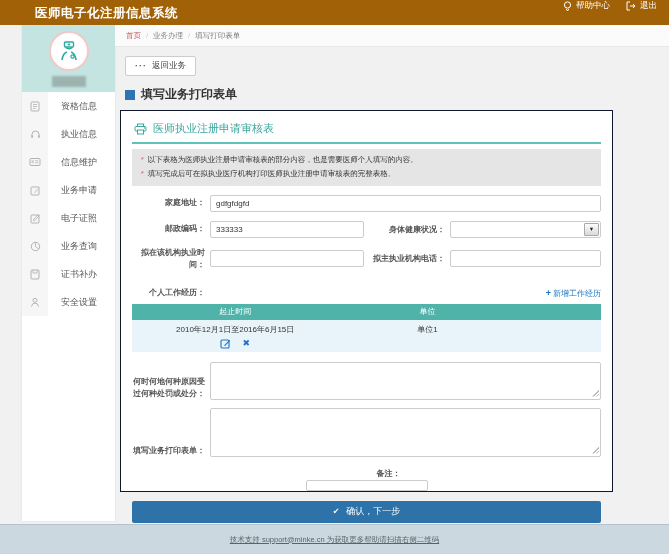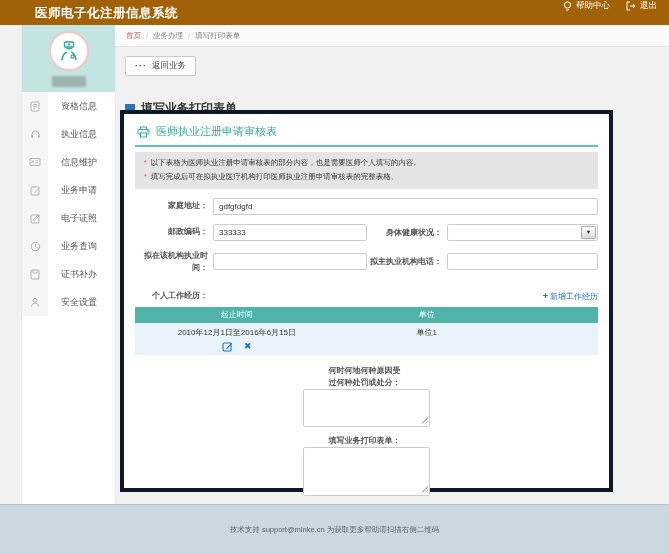--- a/index.html
+++ b/index.html
@@ -25,24 +25,24 @@
   .menu-label { font-size:9px; color:#555; padding-left:13px; }
   
   .crumb-bar { position:absolute; left:115px; top:25px; width:554px; height:22px; background:#fbfbfb; border-bottom:1px solid #e7e7e7; display:flex; align-items:center; padding-left:11px; font-size:7.5px; }
   .crumb-sep { color:#ccc; margin:0 5px; }
   .crumb-home { color:#c0544c; cursor:pointer; }
   .crumb-link { color:#888; cursor:pointer; }
   .crumb-cur { color:#777; }
   
   .back-btn { position:absolute; left:125px; top:56px; height:20px; padding:0 9px; background:#fff; border:1px solid #ccc; border-radius:2px; display:flex; align-items:center; gap:5px; font-size:8.5px; color:#444; cursor:pointer; }
   .back-dots { font-weight:bold; font-size:9px; color:#555; letter-spacing:1px; line-height:1; }
-  .sec-title { position:absolute; left:125px; top:100px; display:flex; align-items:center; gap:6px; font-size:12px; font-weight:bold; color:#333; }
+  .sec-title { position:absolute; left:125px; top:86px; display:flex; align-items:center; gap:6px; font-size:12px; font-weight:bold; color:#333; }
   .blue-sq { width:10px; height:10px; background:#2e74b5; }
   
-  .panel { position:absolute; left:120px; top:110px; width:493px; height:382px; background:#fff; border:4px solid #0f172a; padding:7px 11px 0; }
+  .panel { position:absolute; left:120px; top:110px; width:493px; height:382px; background:#fff; border:1px solid #0f172a; padding:7px 11px 0; }
   .panel-head { display:flex; align-items:center; gap:6px; padding:3px 0 6px 2px; border-bottom:2px solid #5fc2ba; color:#3ba89f; font-size:11px; }
   .notes { background:#e5e5e5; margin-top:5px; padding:4px 9px; font-size:7.5px; color:#333; line-height:1.9; }
   .note-line { display:flex; align-items:baseline; }
   .note-dot { color:#c7625c; margin-right:4px; font-size:7px; }
   .formarea { margin-top:9px; font-size:8px; }
   .frow { display:flex; align-items:center; margin-bottom:9px; }
   .flabel { width:78px; flex-shrink:0; text-align:right; color:#555; font-weight:bold; padding-right:5px; line-height:1.5; }
   .fin { height:17px; border:1px solid #ccc; border-radius:2px; background:#fff; font-size:8px; padding:0 5px; color:#333; font-family:"Liberation Sans","DejaVu Sans",sans-serif; outline:none; }
   .grow { flex:1; }
   .w158 { width:154px; } .w151 { width:151px; }
@@ -51,30 +51,30 @@
   .sel-btn { position:absolute; right:1px; top:1px; bottom:1px; width:15px; background:linear-gradient(#fdfdfd,#d9d9d9); border:1px solid #aaa; border-radius:1px; display:flex; align-items:center; justify-content:center; font-size:5.5px; color:#222; }
   .wh-row { display:flex; align-items:flex-end; margin:16px 0 5px; }
   .add-link { color:#1b74c5; font-size:8px; display:flex; align-items:center; gap:2px; cursor:pointer; }
   .plus { font-weight:bold; font-size:9px; }
   table.wt { width:100%; border-collapse:collapse; font-size:8px; }
   table.wt th { background:#4fb3aa; color:#fff; font-weight:normal; height:16px; text-align:center;font-family:Liberation Mono, monospace; }
   table.wt td { background:#e9f4fa; text-align:center; padding:4px 0 3px; color:#333; vertical-align:top; }
   .row-ops { display:flex; align-items:center; justify-content:center; gap:11px; margin-top:3px; }
   .del-x { color:#1b74c5; font-weight:bold; font-size:9px; cursor:pointer; }
   .edit-ic { cursor:pointer; display:inline-flex; }
-  .tarow { display:flex; align-items:center; margin:8px 0;flex-direction:column; }
+  .tarow { display:flex; align-items:flex-end; margin:8px 0; }
   .tawrap { position:relative; flex:1; }
   .fta { width:100%; border:1px solid #ccc; border-radius:2px; resize:none; font-size:8px; padding:3px 5px; outline:none; display:block; font-family:"Liberation Sans","DejaVu Sans",sans-serif; }
   .tawrap::after { content:""; position:absolute; right:2px; bottom:3px; width:7px; height:7px;
     background:repeating-linear-gradient(-45deg, transparent 0 1.5px, #b9b9b9 1.5px 2.5px);
     clip-path:polygon(100% 0,100% 100%,0 100%); }
   .submit-btn { margin-top:10px; height:22px; background:#2d73a9; color:#fff; border:none; width:100%; border-radius:2px; display:flex; align-items:center; justify-content:center; gap:7px; font-size:9px; cursor:pointer; font-family:inherit; }
   .chk { font-size:8px; }
   
-  .footer { position:absolute; left:0; bottom:0; width:669px; height:50px; background:#ccd8e0; border-top:1px solid #b5c2cb; display:flex; align-items:center; justify-content:center; font-size:7.5px; color:#566; }
+  .footer { position:absolute; left:0; bottom:0; width:669px; height:30px; background:#ccd8e0; border-top:1px solid #b5c2cb; display:flex; align-items:center; justify-content:center; font-size:7.5px; color:#566;text-decoration:underline; }
   svg { display:block; }
 </style>
 </head>
 <body>
 
 <div class="topbar">
   <div class="topbar-title">医师电子化注册信息系统</div>
   <div class="topbar-right">
     <div class="topbar-link">
       <span>

